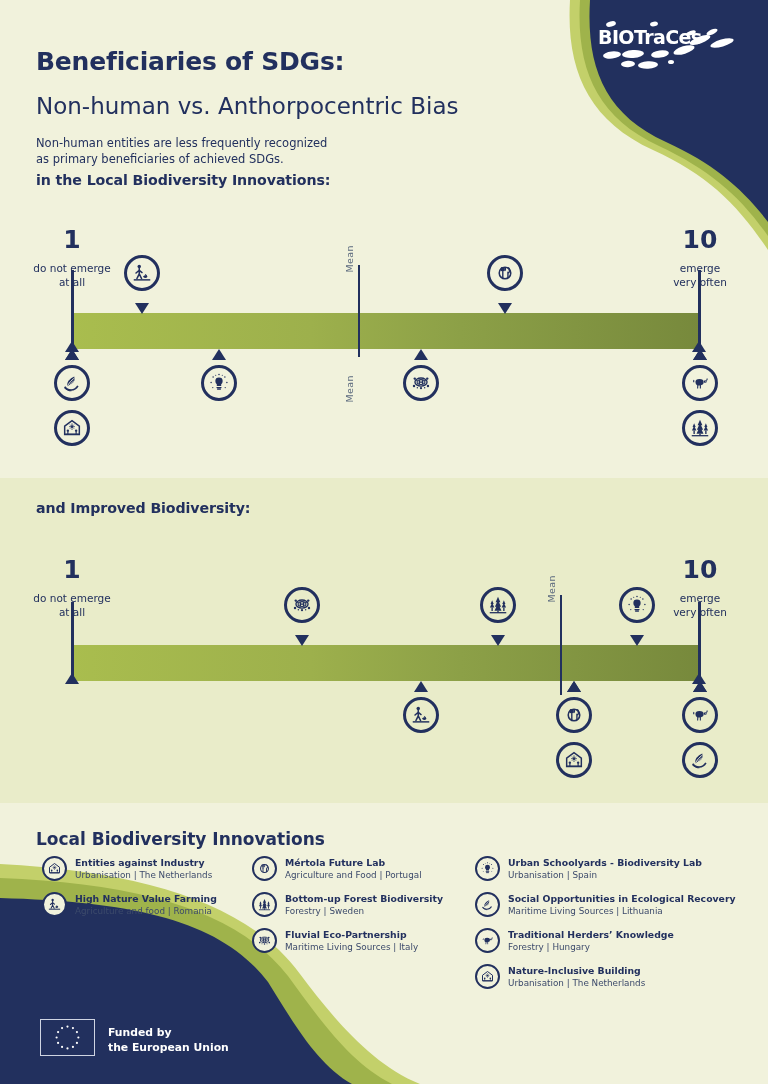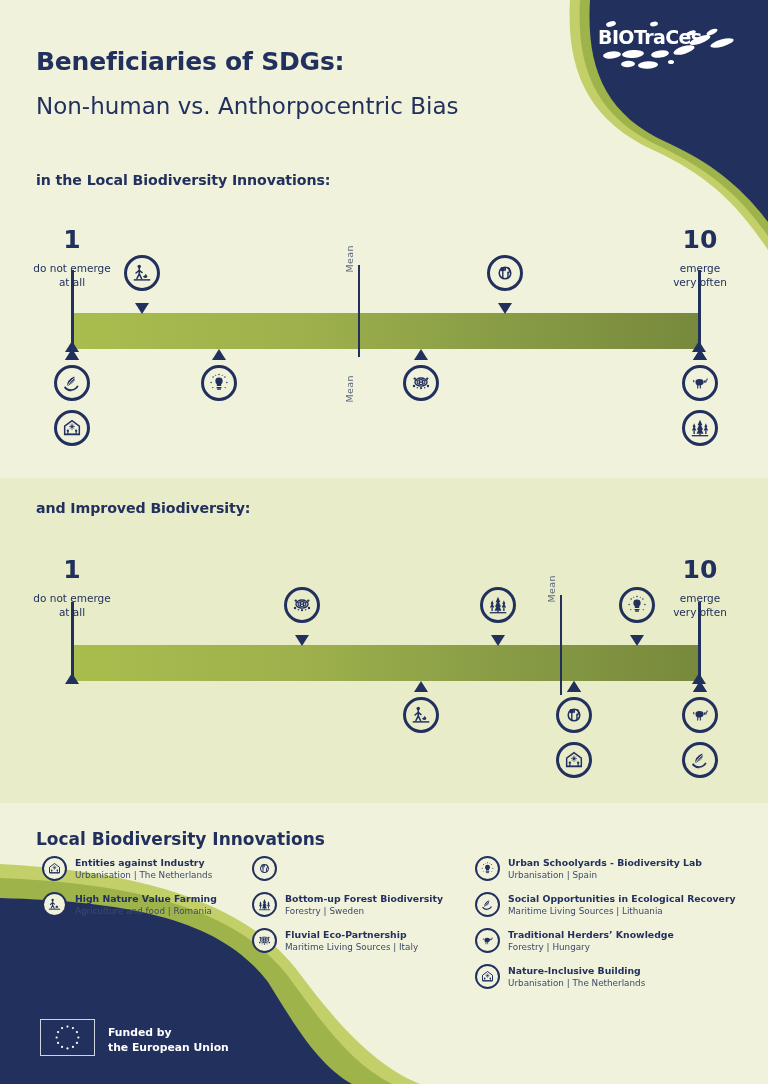--- a/index.html
+++ b/index.html
@@ -107,20 +107,22 @@
       <ellipse cx="116" cy="14" rx="6" ry="2.4" transform="rotate(-25 116 14)"></ellipse>
       <ellipse cx="95" cy="15" rx="5" ry="2.2" transform="rotate(-20 95 15)"></ellipse>
       <ellipse cx="75" cy="44" rx="3" ry="2"></ellipse>
     </g>
   </svg>
 
   <div class="hdr">
     <div class="h1">Beneficiaries of SDGs:</div>
     <div class="h2">Non-human vs. Anthorpocentric Bias</div>
     <div class="sub">
+      <div>Non-human entities are less frequently recognized</div>
+      <div>as primary beneficiaries of achieved SDGs.</div>
     </div>
   </div>
 
   <div class="sect-title t1">
     <div>in the Local Biodiversity Innovations:</div>
   </div>
 
   <div class="sect-title t2">
     <div>and Improved Biodiversity:</div>
   </div>
@@ -394,20 +396,24 @@
   <div class="lg-col col2" id="lgcol1">
     <div class="lg-item">
       <div class="lg-ico">
           <svg viewBox="0 0 24 24">
             <circle cx="12" cy="12" r="6.3" fill="none" stroke="#22305e" stroke-width="1.7"></circle>
             <path d="M9.6 6.3 v5.2 M8.2 6.3 v3 M11 6.3 v3 M9.6 11.5 v5.6" stroke="#22305e" stroke-width="1.5" stroke-linecap="round" fill="none"></path>
             <path d="M15.2 6.3 q1.6 0 1.6 3 t-1.6 2.2 v5.6" stroke="#22305e" stroke-width="1.5" fill="none" stroke-linecap="round"></path>
             <path d="M12.4 10.2 q1.6-3.3 .2-4.1 q-2.3 1.6-.2 4.1Z" fill="#22305e"></path>
           </svg>
         </div>
+      <div class="lg-txt">
+        <div class="lg-name">Mértola Future Lab</div>
+        <div class="lg-meta">Agriculture and Food | Portugal</div>
+      </div>
     </div>
     <div class="lg-item">
       <div class="lg-ico">
           <svg viewBox="0 0 24 24">
             <path d="M12 3 L14.6 9 h-1.5 L15.4 14 h-1.6 L15.8 18.4 H8.2 L10.2 14 H8.6 L10.9 9 H9.4Z" fill="#22305e"></path>
             <path d="M5.6 6.8 L7.3 10.8 H6.3 L8 14.6 H3.2 L4.9 10.8 H3.9Z" fill="#22305e"></path>
             <path d="M18.4 6.8 L20.1 10.8 h-1 l1.7 3.8 h-4.8 l1.7-3.8 h-1Z" fill="#22305e"></path>
             <path d="M5.6 14.6 v4 M18.4 14.6 v4 M12 18.4 v2" stroke="#22305e" stroke-width="1.5"></path>
             <path d="M3 20.4 H21" stroke="#22305e" stroke-width="1.4"></path>
           </svg>

